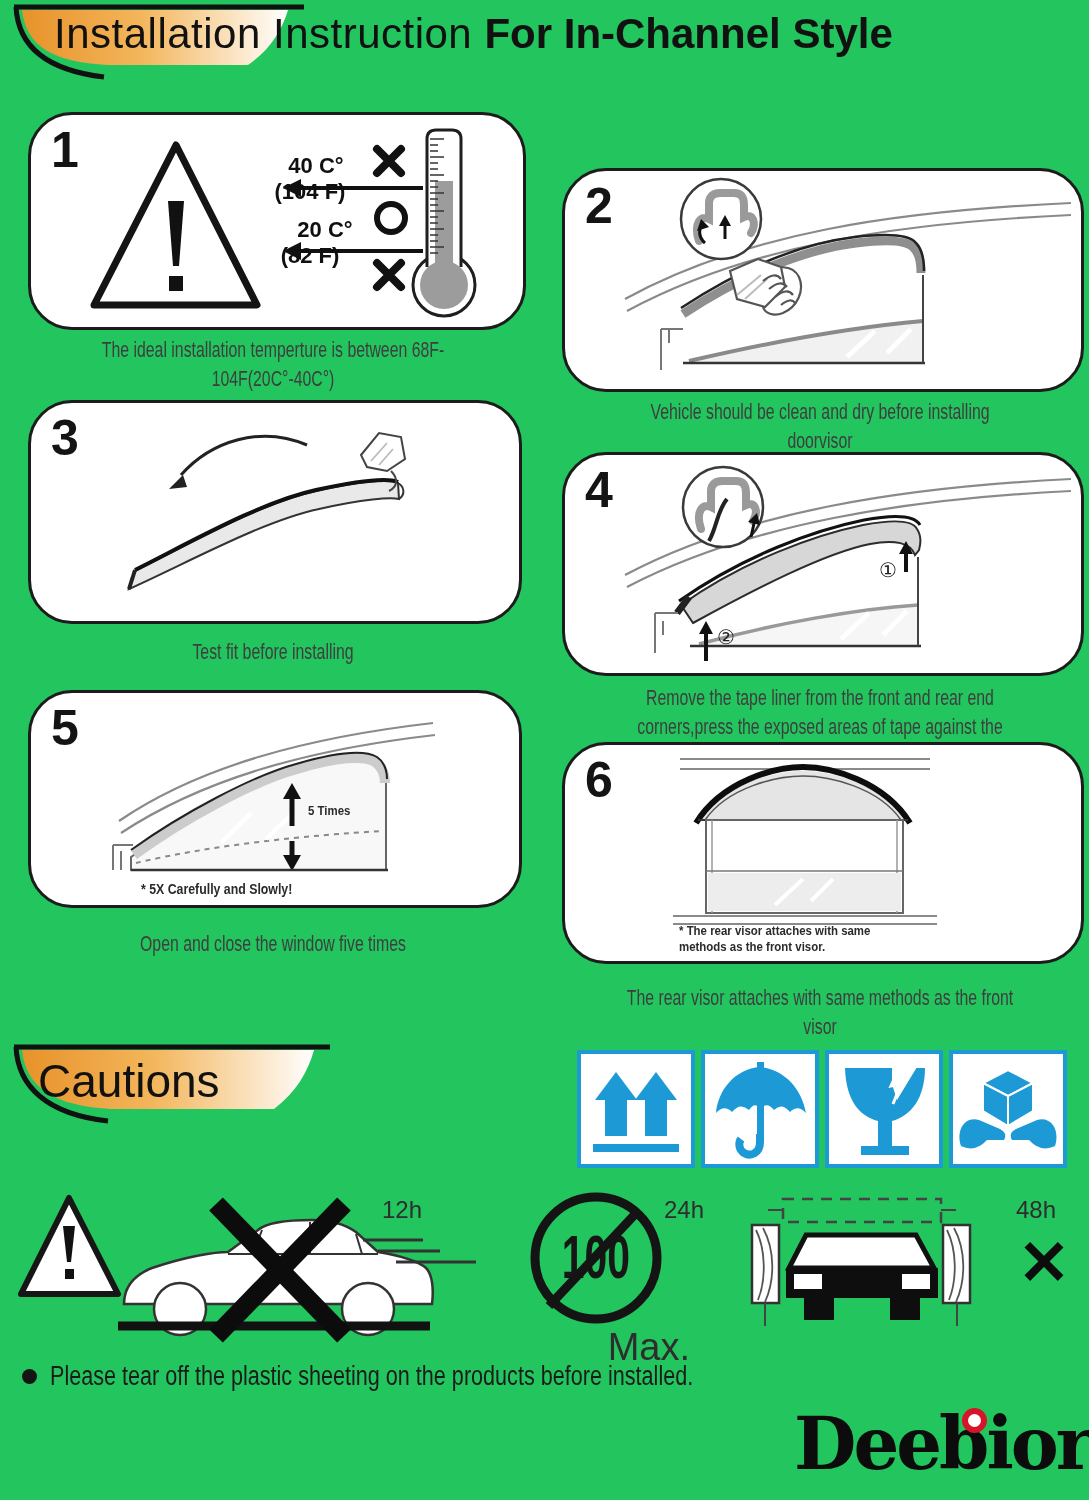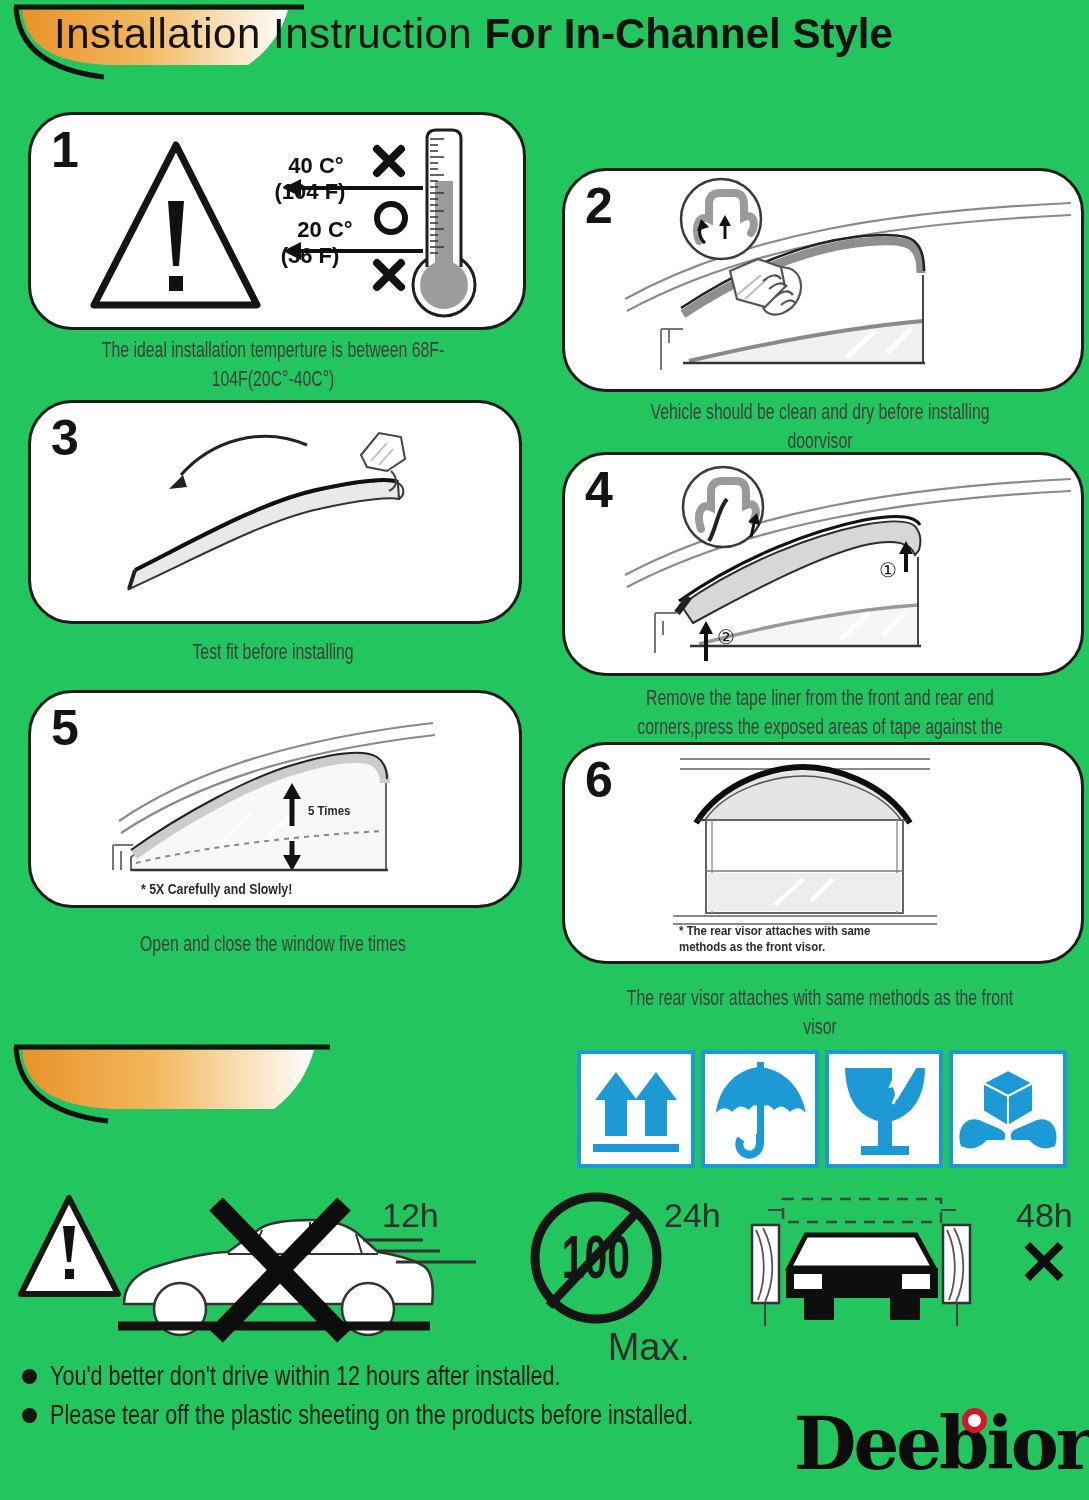--- a/index.html
+++ b/index.html
@@ -16,21 +16,21 @@
   .panel{position:absolute;border:3px solid #1c1c1c;border-radius:44px;background:#fff;}
   .pnum{position:absolute;left:20px;top:10px;font-size:50px;font-weight:700;color:#141414;line-height:1;}
   .caption{position:absolute;color:#3e3e3e;font-size:22px;line-height:1.3;text-align:center;
            transform:scaleX(.72);transform-origin:center top;}
 
   .tempLabel{position:absolute;font-weight:700;font-size:22px;color:#101010;width:110px;text-align:center;line-height:1;}
   .marker{position:absolute;font-size:20px;color:#222;line-height:1;}
   .small-note{position:absolute;font-weight:700;color:#2b2b2b;transform:scaleX(.88);transform-origin:left top;}
 
   
-  .big-label{position:absolute;font-size:34px;color:#2e2e2e;line-height:1;}
+  .big-label{position:absolute;font-size:24px;color:#2e2e2e;line-height:1;}
   .speed-value{position:absolute;left:531px;top:1226px;width:130px;text-align:center;
                font-size:62px;font-weight:600;color:#161616;transform:scaleX(.66);transform-origin:center top;line-height:1;}
   .max-label{position:absolute;left:540px;top:1326px;width:150px;text-align:right;font-size:38px;color:#2e2e2e;}
   .cross-glyph{position:absolute;left:1018px;top:1232px;font-size:62px;font-weight:900;color:#0d0d0d;line-height:1;}
 
   .picon{position:absolute;width:110px;height:110px;border:4px solid #1d9ad6;background:#fff;}
 
   .bullets{position:absolute;left:12px;top:1362px;width:860px;margin:0;padding:0;list-style:none;}
   .bullets li{position:relative;padding-left:38px;margin-bottom:9px;font-size:27px;color:#1c1c1c;line-height:1.1;white-space:nowrap;}
   .bullets li::before{content:"";position:absolute;left:10px;top:7px;width:15px;height:15px;background:#141414;border-radius:50%;}
@@ -86,21 +86,21 @@
         <circle cx="413" cy="170" r="31" fill="#fff" stroke="#1f1f1f" stroke-width="3"></circle>
         <path d="M396,152 L396,24 Q396,15 405,15 L421,15 Q430,15 430,24 L430,152" fill="#fff" stroke="#1f1f1f" stroke-width="3"></path>
         <rect x="404" y="66" width="18" height="88" fill="#9c9c9c"></rect>
         <circle cx="413" cy="170" r="24" fill="#9c9c9c"></circle>
         <path d="M399,24 H413 M399,30 H407 M399,36 H407 M399,42 H413 M399,48 H407 M399,54 H407 M399,60 H413 M399,66 H407 M399,72 H407 M399,78 H413 M399,84 H407 M399,90 H407 M399,96 H413 M399,102 H407 M399,108 H407 M399,114 H413 M399,120 H407 M399,126 H407 M399,132 H413 M399,138 H407" stroke="#333" stroke-width="1.6"></path>
       </g>
     </svg>
     <div class="tempLabel" style="left:230px;top:40px;">40 C°</div>
     <div class="tempLabel" style="left:224px;top:66px;">(104 F)</div>
     <div class="tempLabel" style="left:239px;top:104px;">20 C°</div>
-    <div class="tempLabel" style="left:224px;top:130px;">(36 F)</div>
+    <div class="tempLabel" style="left:224px;top:130px;">(82 F)</div>
   </div>
   <div class="caption" style="left:0px;top:336px;width:546px;">The ideal installation temperture is between 68F-104F(20C°-40C°)</div>
 
   <div class="panel" style="left:562px;top:168px;width:516px;height:218px;">
     <div class="pnum">2</div>
     <svg class="abs" style="left:0;top:0" width="510" height="212" viewBox="0 0 510 212">
       <g stroke="#8a8a8a" stroke-width="2.2" fill="none">
         <path d="M60,128 C180,62 330,40 506,32"></path>
         <path d="M62,140 C185,74 332,52 506,44"></path>
       </g>
@@ -255,20 +255,21 @@
       <linearGradient id="sw2" x1="0" y1="0" x2="1" y2="0">
         <stop offset="0" stop-color="#e8922a"></stop>
           <stop offset="0.45" stop-color="#f3b65c"></stop>
           <stop offset="1" stop-color="#ffffff"></stop>
       </linearGradient>
     </defs>
     <path d="M16,10 C20,48 48,66 106,69 L268,69 C290,52 302,32 308,10 Z" fill="url(#sw2)"></path>
     <path d="M8,7 L324,7" stroke="#111" stroke-width="5" fill="none"></path>
     <path d="M10,7 C12,46 40,74 102,81" stroke="#111" stroke-width="5" fill="none"></path>
   </svg>
+  <div class="cautions-heading">Cautions</div>
 
   <div class="picon" style="left:577px;top:1050px;">
     <svg width="110" height="110" viewBox="0 0 110 110">
       <g fill="#1d9ad6">
         <polygon points="35,18 14,46 56,46"></polygon>
           <rect x="24" y="46" width="22" height="36"></rect>
         <polygon points="75,18 54,46 96,46"></polygon>
           <rect x="64" y="46" width="22" height="36"></rect>
         <rect x="12" y="90" width="86" height="8"></rect>
       </g>
@@ -351,21 +352,20 @@
       <rect x="46" y="94" width="28" height="15" fill="#fff"></rect>
       <rect x="154" y="94" width="28" height="15" fill="#fff"></rect>
       <rect x="56" y="118" width="30" height="22" fill="#0e0e0e"></rect>
       <rect x="142" y="118" width="30" height="22" fill="#0e0e0e"></rect>
     </g>
   </svg>
   <div class="big-label" style="left:1016px;top:1198px;">48h</div>
   <div class="cross-glyph">✕</div>
 
   <ul class="bullets">
-    <li><span class="btx">You'd better don't drive within 12 hours after installed.</span></li>
     <li><span class="btx">Please tear off the plastic sheeting on the products before installed.</span></li>
   </ul>
 
   <div class="logo">
     <span>Deebior</span>
     <span class="logo-ring"></span>
   </div>
 
 </div>
 

